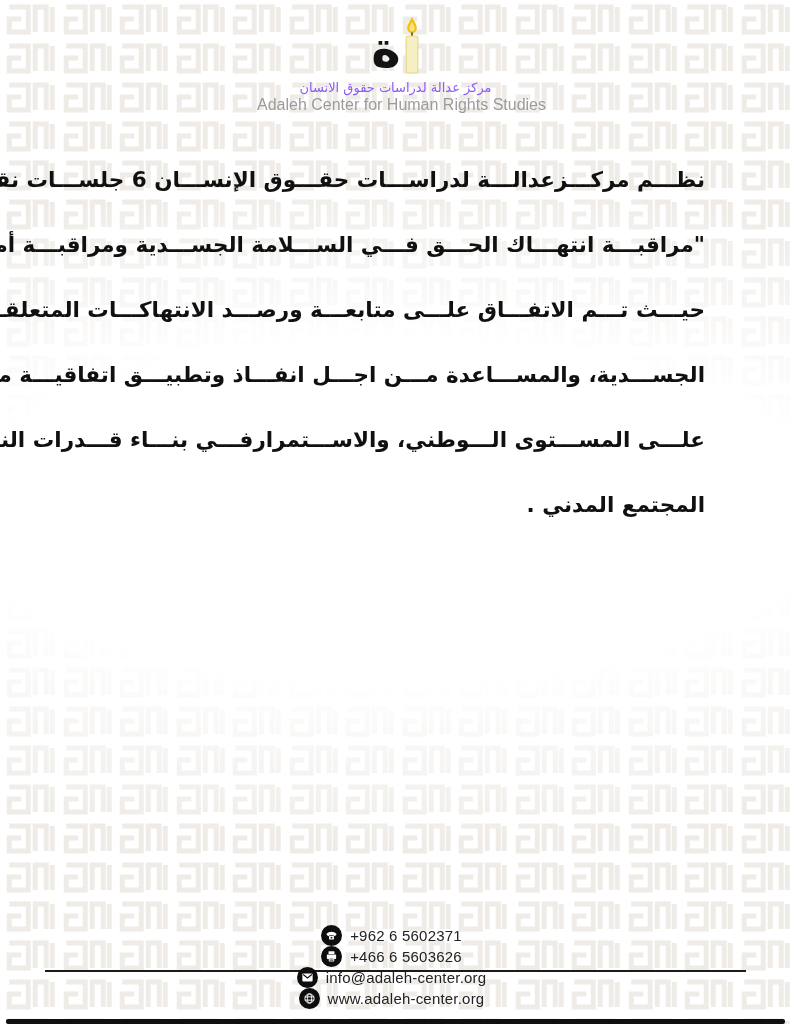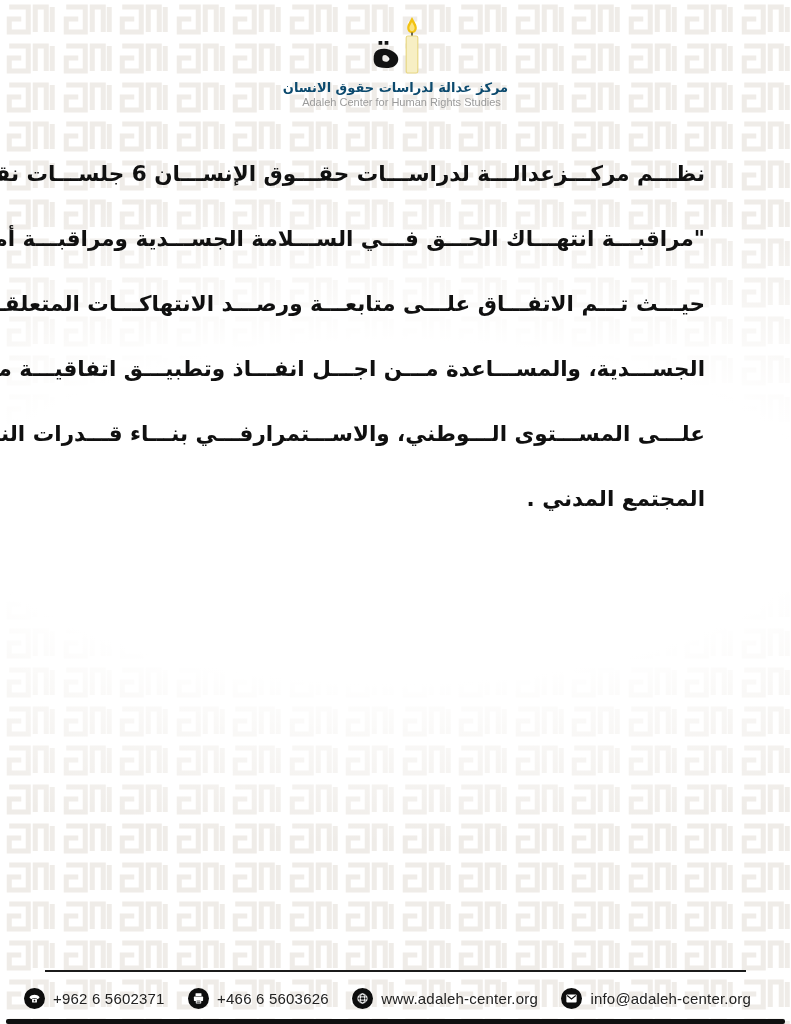--- a/index.html
+++ b/index.html
@@ -24,43 +24,44 @@
   .content { position:relative; z-index:2; }
   .logo-block { padding-top:16px; text-align:center; }
   .wordmark {
     display:flex; direction:rtl; justify-content:center; align-items:flex-end; gap:3px;
     height:62px;
   }
   .wordmark .wm-text {
     font-weight:bold; font-size:50px; line-height:56px; color:#131313;
     letter-spacing:-1px;
   }
-  .logo-sub-ar { margin-top:2px; font-size:13px; font-weight:bold; color:#0c4a6e; }
-  .logo-sub-en { margin-top:1px; font-size:11px; color:#9b9b9b;
+  .logo-sub-ar { margin-top:2px; font-size:13px; font-weight:normal; color:#8b5cf6; }
+  .logo-sub-en { margin-top:1px; font-size:16px; color:#9b9b9b;
                  font-family:"Liberation Sans", sans-serif;padding-left:12px; }
   
   .body-text {
     direction:rtl; margin:51px 86px 0 86px; color:#101010;
     font-size:21.5px; font-weight:bold;
   }
   .body-line {
     text-align:justify; text-align-last:justify;
     line-height:29px; margin-bottom:36px; white-space:nowrap;
   }
   .body-line.last { text-align:center; text-align-last:right; }
   
   .footer-rule {
     position:absolute; z-index:2; left:45px; right:45px; top:970px;
     height:2px; background:#1b1b1b;
   }
   .footer-row {
-    position:absolute; z-index:2; left:0; right:16px; bottom:15px;
+    position:absolute; z-index:2; left:0; right:8px; bottom:15px;
     display:flex; justify-content:space-between; align-items:center;
     padding:0 24px;
     font-family:"Liberation Sans", sans-serif;
+    flex-direction:column;
   }
   .footer-item { display:flex; align-items:center; gap:8px; }
   .icon-circle {
     width:21px; height:21px; border-radius:50%; background:#0d0d0d;
     display:flex; align-items:center; justify-content:center; flex:0 0 auto;
   }
   .footer-label { font-size:15px; color:#222222; letter-spacing:0.2px; white-space:nowrap; }
   .bottom-bar {
     position:absolute; z-index:2; left:6px; right:6px; bottom:0;
     height:5px; background:#101010; border-radius:2px;
@@ -2771,35 +2772,35 @@
           <rect x="7" y="14" width="10" height="7" rx="0.8"></rect>
           <rect x="8.5" y="16" width="7" height="1.2" fill="#0d0d0d"></rect>
           <rect x="8.5" y="18.3" width="7" height="1.2" fill="#0d0d0d"></rect>
         </svg>
       </span>
       <span class="footer-label">+466 6 5603626</span>
     </div>
 
     <div class="footer-item">
       <span class="icon-circle">
+        <svg width="13" height="13" viewBox="0 0 24 24" aria-hidden="true">
+          <rect x="2.5" y="4.5" width="19" height="15" rx="2" fill="#ffffff"></rect>
+          <path d="M4 6.5 L12 13 L20 6.5" fill="none" stroke="#0d0d0d" stroke-width="2"></path>
+        </svg>
+      </span>
+      <span class="footer-label">info@adaleh-center.org</span>
+    </div>
+
+    <div class="footer-item">
+      <span class="icon-circle">
         <svg width="13" height="13" viewBox="0 0 24 24" fill="none" stroke="#ffffff" stroke-width="1.8" aria-hidden="true">
           <circle cx="12" cy="12" r="8.5"></circle>
           <ellipse cx="12" cy="12" rx="4" ry="8.5"></ellipse>
           <line x1="3.5" y1="9" x2="20.5" y2="9"></line>
           <line x1="3.5" y1="15" x2="20.5" y2="15"></line>
         </svg>
       </span>
       <span class="footer-label">www.adaleh-center.org</span>
     </div>
-
-    <div class="footer-item">
-      <span class="icon-circle">
-        <svg width="13" height="13" viewBox="0 0 24 24" aria-hidden="true">
-          <rect x="2.5" y="4.5" width="19" height="15" rx="2" fill="#ffffff"></rect>
-          <path d="M4 6.5 L12 13 L20 6.5" fill="none" stroke="#0d0d0d" stroke-width="2"></path>
-        </svg>
-      </span>
-      <span class="footer-label">info@adaleh-center.org</span>
-    </div>
   </div>
 
   <div class="bottom-bar"></div>
 </div>
 
 </body></html>

